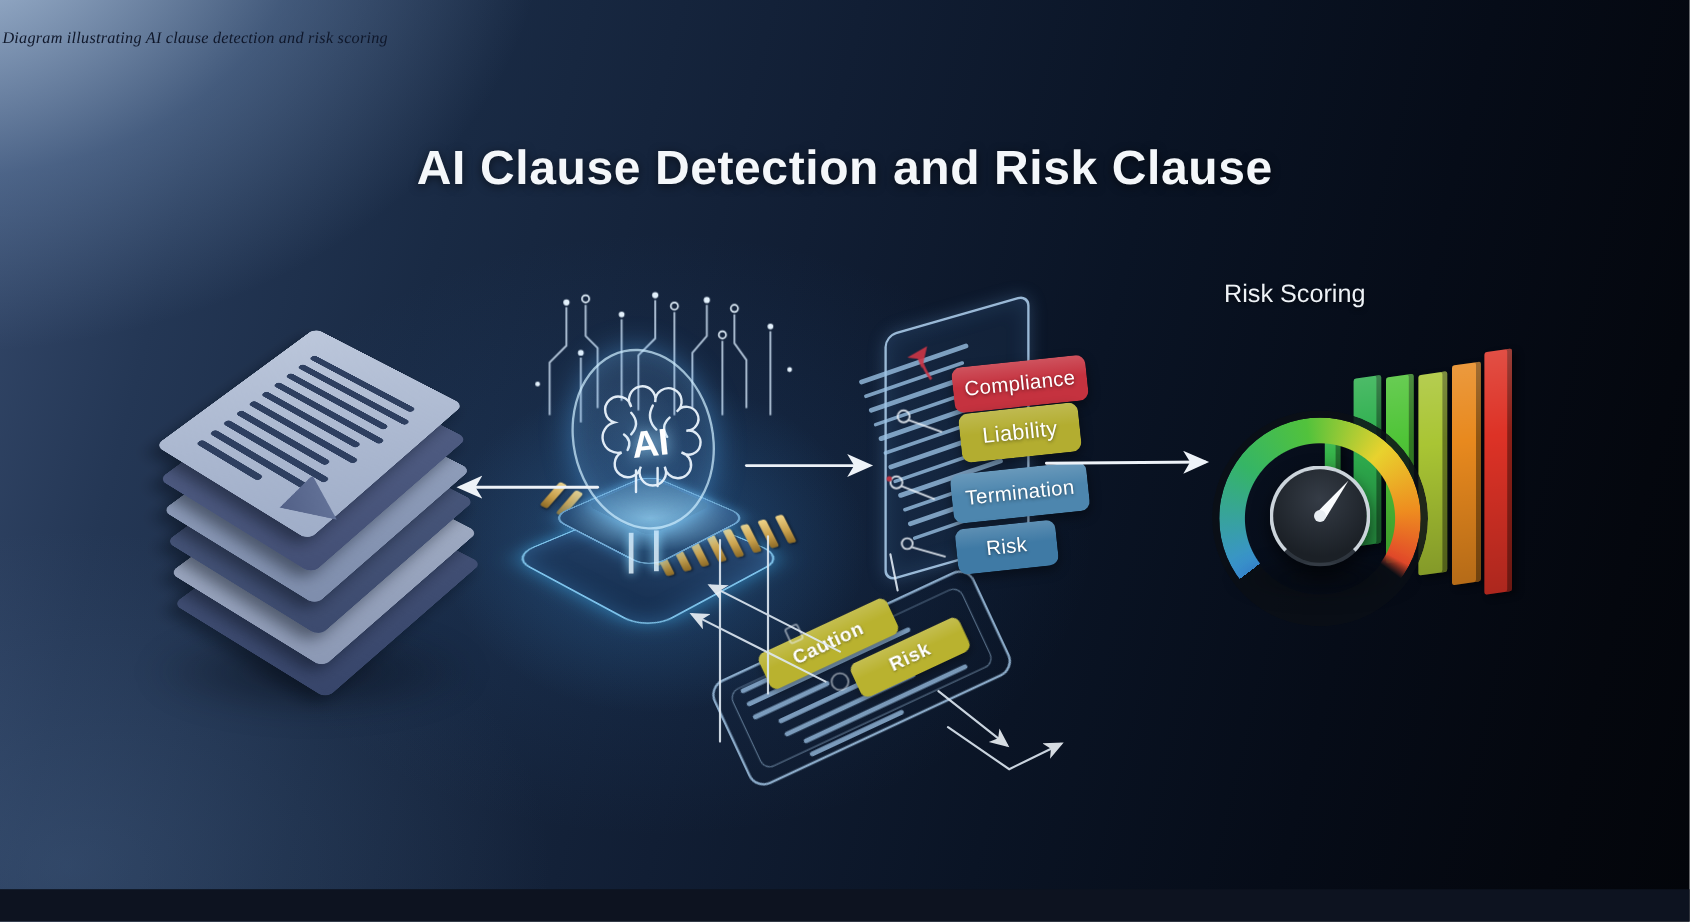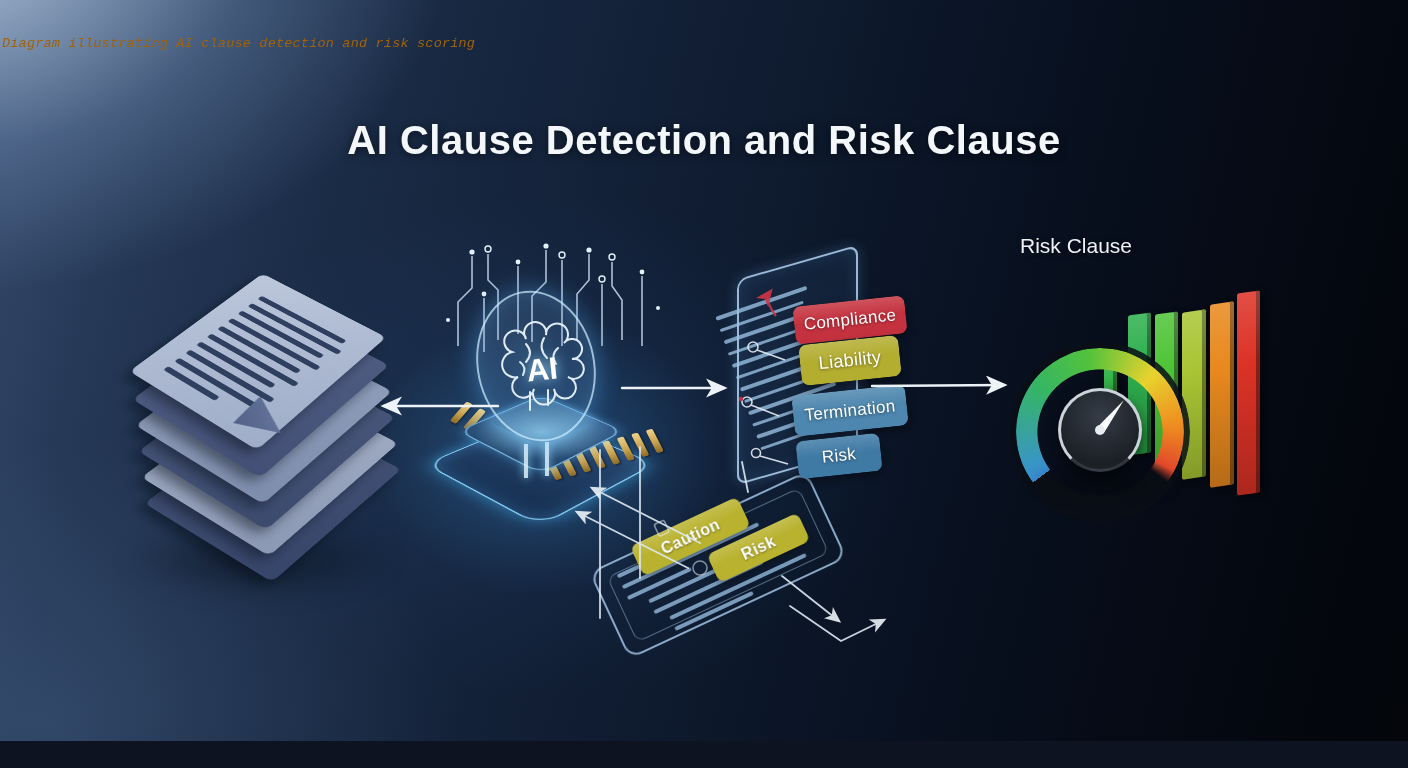--- a/index.html
+++ b/index.html
@@ -11,22 +11,22 @@
       radial-gradient(ellipse 720px 520px at -50px -70px, rgba(190,211,234,.9), rgba(120,150,190,.38) 42%, rgba(40,60,95,0) 70%),
       radial-gradient(ellipse 620px 430px at 4% 94%, rgba(85,115,155,.30), rgba(0,0,0,0) 65%),
       radial-gradient(ellipse 520px 360px at 39% 58%, rgba(50,110,180,.17), rgba(0,0,0,0) 70%),
       linear-gradient(104deg,#35496b 0%,#243755 12%,#192a44 26%,#111e34 45%,#0a1425 62%,#060c18 78%,#04070e 92%,#03050a 100%);
     color:#eef2f7;
   }
   .abs{ position:absolute; }
 
   
   .caption{
-    left:2px; top:36px; font-family:Liberation Mono, monospace; font-style:italic;
-    font-size:13.5px; color:#a16207; letter-spacing:.2px; z-index:9;
+    left:2px; top:24px; font-family:Liberation Serif, serif; font-style:italic;
+    font-size:13.5px; color:#0f172a; letter-spacing:.2px; z-index:9;
   }
   .title{
     left:0; top:118px; width:100%; text-align:center;
     font-size:40px; font-weight:700; letter-spacing:.5px; color:#f4f7fa;
     text-shadow:0 2px 8px rgba(0,0,0,.55); z-index:5;
   }
   .risk-scoring-label{
     left:1020px; top:234px; font-size:21px; font-weight:500; color:#eef2f6;
     text-shadow:0 1px 4px rgba(0,0,0,.5); z-index:5;
   }
@@ -200,21 +200,21 @@
   .hub-dot{ position:absolute; left:50%; top:50%; width:10px; height:10px; margin:-5px 0 0 -5px;
     border-radius:50%; background:#e8edf2; z-index:8; }
 
   .overlay{ position:absolute; left:0; top:0; z-index:6; pointer-events:none; }
 </style>
 </head>
 <body>
 
 <div class="abs caption">Diagram illustrating AI clause detection and risk scoring</div>
 <div class="abs title">AI Clause Detection and Risk Clause</div>
-<div class="abs risk-scoring-label">Risk Clause</div>
+<div class="abs risk-scoring-label">Risk Scoring</div>
 
 <div class="abs stack-shadow"></div>
 <div class="abs doc-stack">
   <div class="sheet s5"></div>
   <div class="sheet s4"></div>
   <div class="sheet s3"></div>
   <div class="sheet s2"></div>
   <div class="sheet s1"></div>
   <div class="sheet s0">
     <div class="line" style="top:30px;width:112px"></div>

